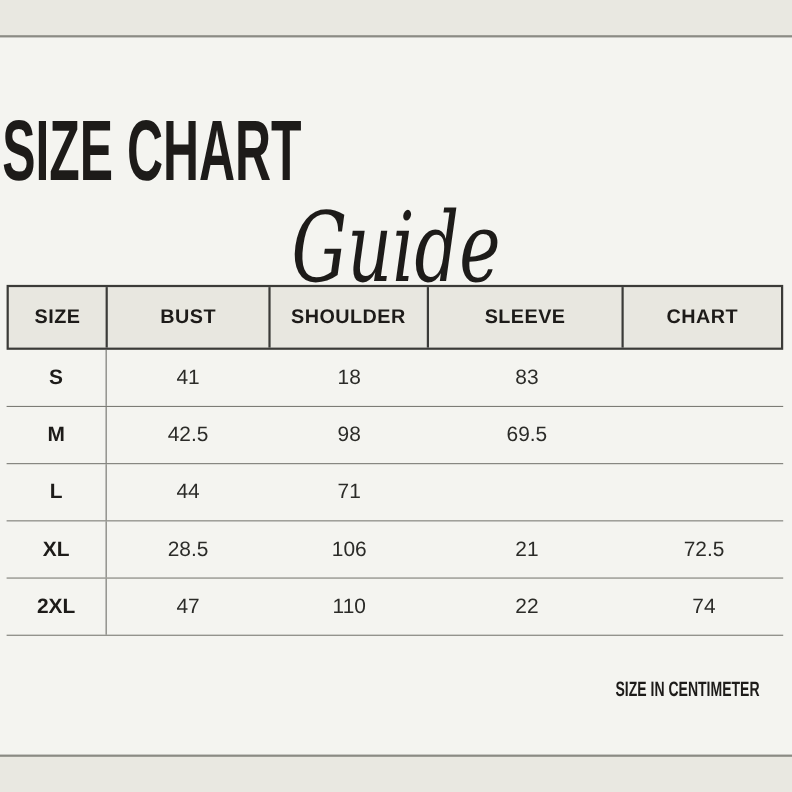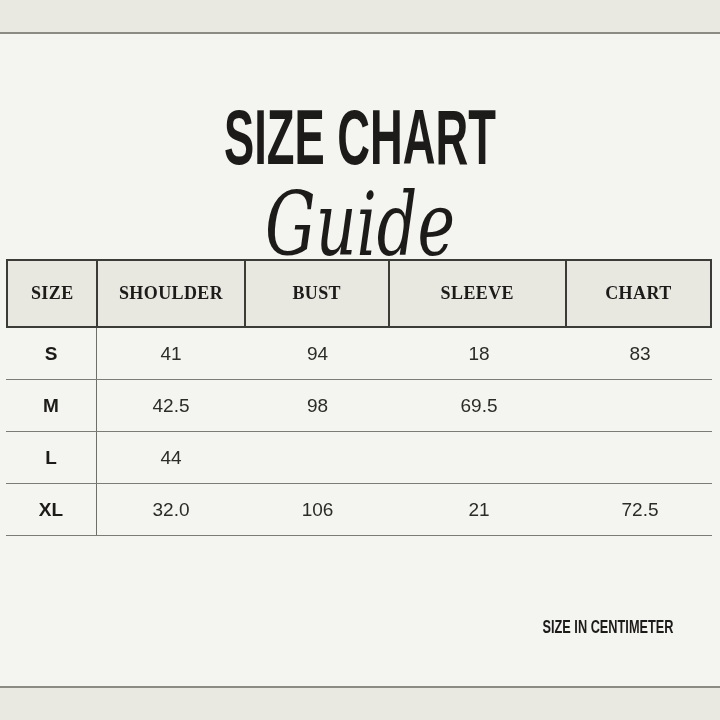--- a/index.html
+++ b/index.html
@@ -26,21 +26,21 @@
     background: var(--band);
     border-bottom: 2px solid var(--divider);
   }
   .band-bottom {
     position: absolute; bottom: 0; left: 0; right: 0; height: 34px;
     background: var(--band);
     border-top: 2px solid var(--divider);
   }
   .title-wrap {
     position: absolute; top: 108px; left: 0; width: 720px;
-    text-align: center;
+    text-align: left;
   }
   .title-wrap svg { display: inline-block; }
   .title-main-text {
     font-family: "Liberation Sans", sans-serif;
     font-weight: 700;
     fill: var(--text);
   }
   .guide-wrap {
     position: absolute; top: 140px; left: 0; width: 720px;
     text-align: center;
@@ -50,24 +50,23 @@
     font-family: "DejaVu Serif", serif;
     font-style: italic;
     fill: var(--text);
   }
   .size-table {
     position: absolute; left: 6px; top: 259px; width: 706px;
   }
   .thead {
     display: grid;
     grid-template-columns: 91fr 148fr 145fr 178fr 144fr;
-    height: 69px;
+    height: 59px;
     background: var(--header-bg);
     border: 2px solid var(--header-border);
-    font-family: Liberation Serif, serif;
   }
   .th {
     display: flex; align-items: center; justify-content: center;
     font-weight: 700; font-size: 18px; letter-spacing: 0.4px;
     color: var(--text);
     border-right: 2px solid var(--header-border);
   }
   .th:last-child { border-right: none; }
   .tr {
     display: grid;
@@ -77,21 +76,21 @@
   }
   .td {
     display: flex; align-items: center; justify-content: center;
     font-size: 19px; color: var(--value-text);
   }
   .td.size-cell {
     font-weight: 700; color: var(--text);
     border-right: 1.5px solid var(--vert-line);
   }
   .note-wrap {
-    position: absolute; top: 617px; right: 45px;
+    position: absolute; top: 617px; right: 28px;
   }
   .note-text {
     font-family: "Liberation Sans", sans-serif;
     font-weight: 700;
     fill: var(--text);
   }
 </style>
 </head>
 <body>
 
@@ -105,49 +104,56 @@
 
 <div class="guide-wrap">
   <svg width="720" height="100" viewBox="0 0 720 100">
     <text class="guide-text" x="360" y="76" font-size="88" text-anchor="middle" textLength="190" lengthAdjust="spacingAndGlyphs">Guide</text>
   </svg>
 </div>
 
 <div class="size-table">
   <div class="thead">
       <div class="th">SIZE</div>
+      <div class="th">BUST</div>
       <div class="th">SHOULDER</div>
-      <div class="th">BUST</div>
       <div class="th">SLEEVE</div>
       <div class="th">CHART</div>
     </div>
   <div class="tbody">
       <div class="tr">
         <div class="td size-cell">S</div>
         <div class="td">41</div>
-        <div class="td">94</div>
         <div class="td">18</div>
         <div class="td">83</div>
       </div>
       <div class="tr">
         <div class="td size-cell">M</div>
         <div class="td">42.5</div>
         <div class="td">98</div>
         <div class="td">69.5</div>
       </div>
       <div class="tr">
         <div class="td size-cell">L</div>
         <div class="td">44</div>
+        <div class="td">71</div>
       </div>
       <div class="tr">
         <div class="td size-cell">XL</div>
-        <div class="td">32.0</div>
+        <div class="td">28.5</div>
         <div class="td">106</div>
         <div class="td">21</div>
         <div class="td">72.5</div>
+      </div>
+      <div class="tr">
+        <div class="td size-cell">2XL</div>
+        <div class="td">47</div>
+        <div class="td">110</div>
+        <div class="td">22</div>
+        <div class="td">74</div>
       </div>
     </div>
 </div>
 
 <div class="note-wrap">
   <svg width="134" height="20" viewBox="0 0 134 20">
     <text class="note-text" x="67" y="16" font-size="19" text-anchor="middle" textLength="131" lengthAdjust="spacingAndGlyphs">SIZE IN CENTIMETER</text>
   </svg>
 </div>
 

